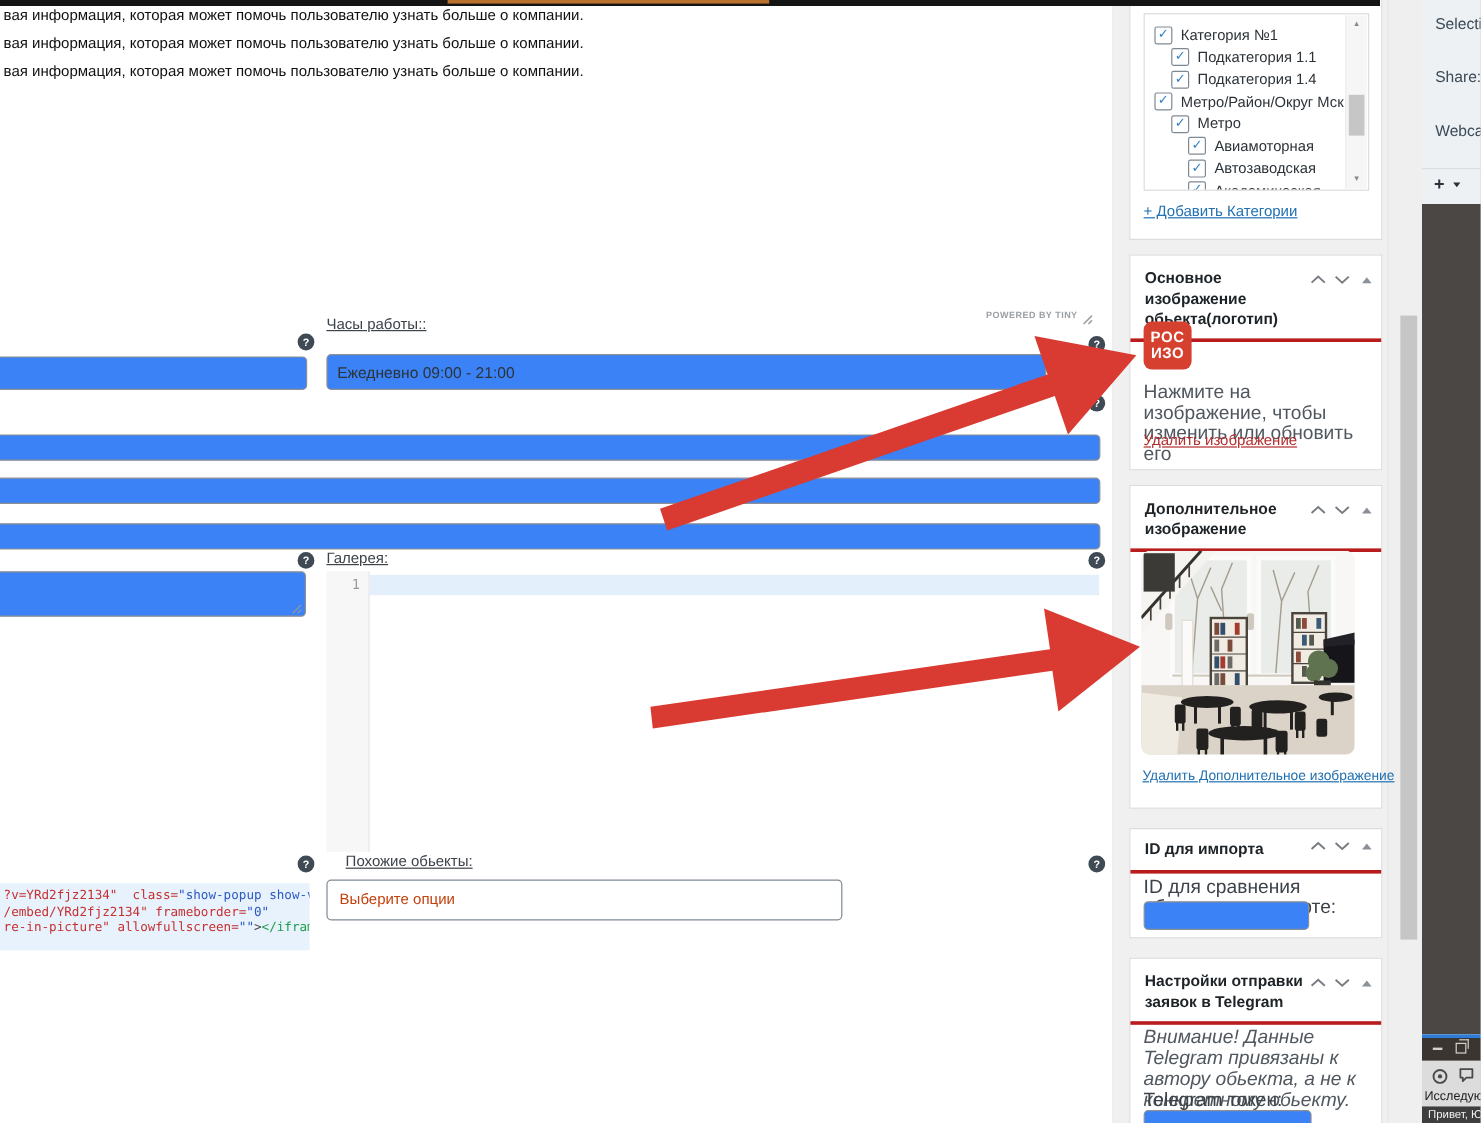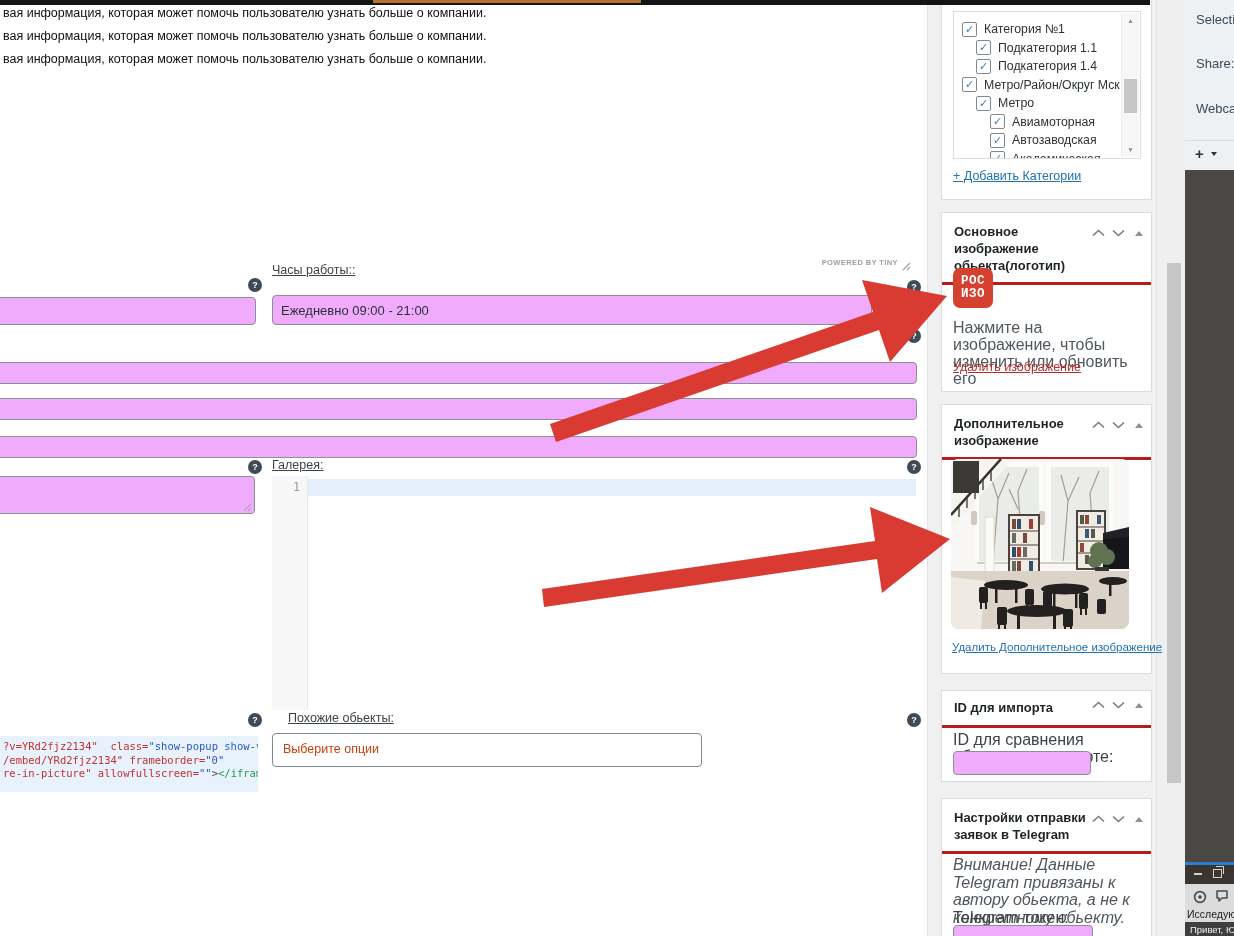--- a/index.html
+++ b/index.html
@@ -13,21 +13,21 @@
   .scroll-strip{left:1156px;top:0;width:29px;height:936px;background:#efefef;border-left:1px solid #e6e6e6;box-sizing:border-box;}
   .scroll-thumb{left:1167px;top:263px;width:14px;height:520px;background:#c6c6c6;}
   .topbar{left:0;top:0;width:1150px;height:5px;background:#141414;z-index:30;}
   .topbar-orange{left:373px;top:0;width:268px;height:3px;background:#b9712e;z-index:31;}
 
   
   .ed-line{left:3px;font-size:12.5px;color:#101010;white-space:nowrap;}
 
   
   .lbl{position:absolute;font-size:12.5px;color:#3c434a;text-decoration:underline;white-space:nowrap;}
-  .inp{position:absolute;background:#f0abfc;border:1px solid #8c8f94;border-radius:4px;box-sizing:border-box;
+  .inp{position:absolute;background:#3b82f6;border:1px solid #8c8f94;border-radius:4px;box-sizing:border-box;
        font:13px "Liberation Sans","DejaVu Sans",sans-serif;color:#2c3338;padding:0 8px;outline:none;}
   .help{position:absolute;width:14px;height:14px;border-radius:50%;background:#3f4a54;color:#fff;
         font-size:9px;font-weight:bold;text-align:center;line-height:14px;}
   .powered{position:absolute;left:812px;top:258px;width:86px;text-align:right;font-size:7.5px;
            letter-spacing:.4px;color:#9aa0a5;font-weight:bold;white-space:nowrap;}
 
   
   .gal-editor{left:272px;top:476px;width:644px;height:234px;background:#fff;}
   .gal-gutter{position:absolute;left:0;top:0;width:36px;height:100%;background:#f7f7f7;border-right:1px solid #e8e8e8;
               box-sizing:border-box;text-align:right;padding:4px 7px 0 0;font:11.5px "DejaVu Sans Mono",monospace;color:#9b9b9b;}
@@ -64,21 +64,21 @@
   .cb{width:13px;height:13px;border:1px solid #7e8993;border-radius:2px;background:#fff;margin-right:7px;
       display:inline-flex;align-items:center;justify-content:center;font-size:11px;font-weight:bold;color:#3582c4;line-height:11px;flex:0 0 13px;}
   .cat-sb{position:absolute;right:1px;top:1px;width:17px;height:144px;background:#f6f6f6;border-left:1px solid #ececec;}
   .cat-sb .arr{position:absolute;left:0;width:17px;text-align:center;font-size:6.5px;color:#8b8b8b;}
   .cat-sb-thumb{position:absolute;left:2px;top:66px;width:13px;height:34px;background:#c6c6c6;}
   .add-cats{position:absolute;left:11px;top:170px;font-size:12.5px;color:#2271b1;text-decoration:underline;white-space:nowrap;}
 
   
   .logo{position:absolute;left:11px;top:55px;width:40px;height:40px;background:#d6402e;border-radius:7px;
         color:#fff;font-weight:bold;font-size:12.5px;line-height:13px;letter-spacing:.5px;text-align:center;
-        display:flex;flex-direction:column;justify-content:center;cursor:pointer;font-family:Liberation Mono, monospace;}
+        display:flex;flex-direction:column;justify-content:center;cursor:pointer;}
 
   .photo{position:absolute;left:9px;top:54px;width:178px;height:170px;border-radius:8px;overflow:hidden;cursor:pointer;}
 
   .warn{font-style:italic;}
 
   
   .ov-light{left:1185px;top:0;width:49px;height:170px;background:#eef1f3;overflow:hidden;}
   .ov-txt{position:absolute;left:11px;font-size:13px;color:#3b4a57;white-space:nowrap;}
   .ov-plusrow{position:absolute;left:0;top:140px;width:49px;height:30px;border-top:1px solid #d9dde0;}
   .ov-plus{position:absolute;left:10px;top:4px;font-size:15px;font-weight:bold;color:#26323c;}

